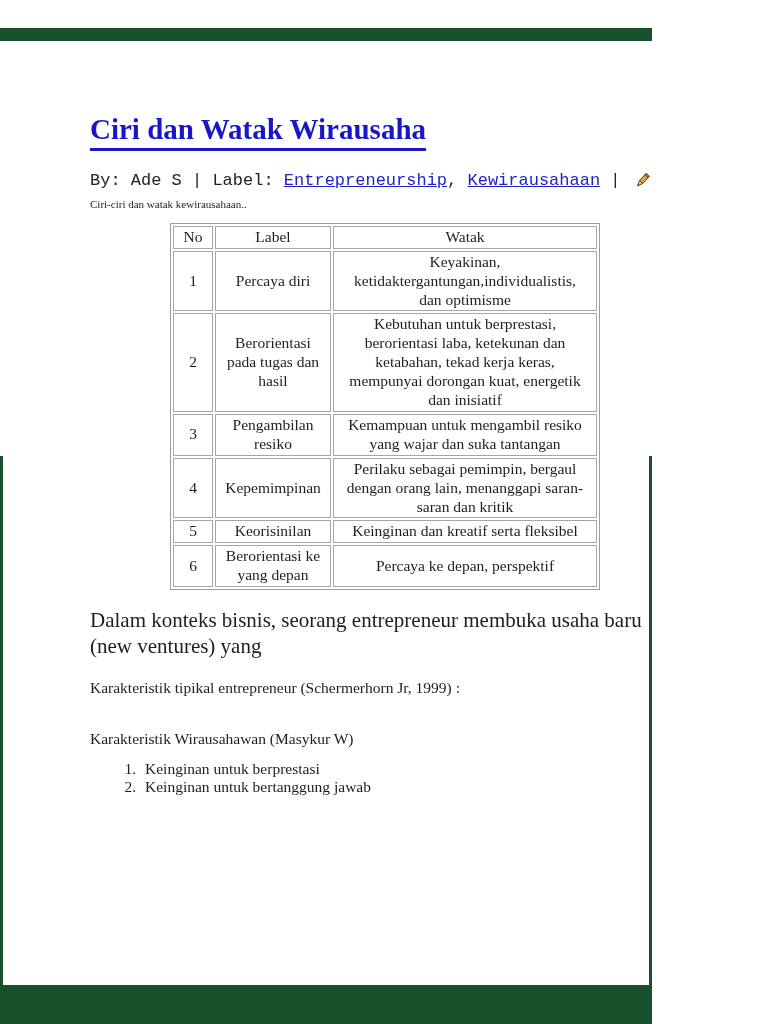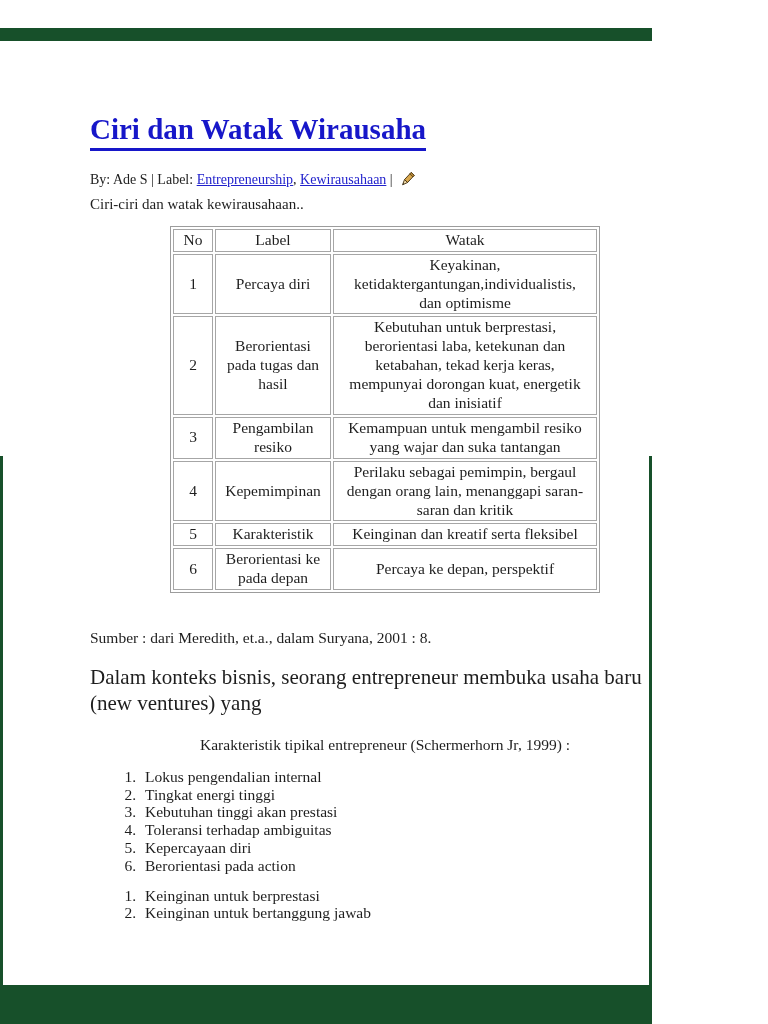--- a/index.html
+++ b/index.html
@@ -14,43 +14,43 @@
   .edge-right{position:absolute;right:0;top:428px;width:3px;height:529px;background:var(--frame-green,#17502a);}
 
   .content{position:absolute;left:90px;top:84px;width:590px;}
 
   h1.title{margin:0;font-size:29px;line-height:1.2;font-weight:bold;}
   .title-link{
     color:var(--title-blue,#1717c9);text-decoration:none;display:inline-block;
     border-bottom:3px solid var(--title-blue,#1717c9);padding-bottom:1px;cursor:pointer;
   }
 
-  .byline{margin-top:20px;font-size:14px;color:#222;}
+  .byline{margin-top:20px;font-size:17px;color:#222;font-family:Liberation Mono, monospace;}
   .byline a{color:var(--link-blue,#2121cc);text-decoration:underline;cursor:pointer;}
   .pencil{display:inline-block;vertical-align:-4px;margin-left:3px;cursor:pointer;}
 
-  .intro{margin:4px 0 0;font-size:15px;}
+  .intro{margin:4px 0 0;font-size:11px;}
 
   table.ciri-table{
     margin:13px auto 0;border-collapse:separate;border-spacing:2px;
     border:1px solid #9c9c9c;font-size:15.5px;background:#fff;
   }
   .ciri-table th,.ciri-table td{
     border:1px solid var(--table-border-gray,#a6a6a6);
     text-align:center;vertical-align:middle;font-weight:normal;
     line-height:1.22;padding:1px 7px;color:#1e1e1e;
   }
   .col-no{width:24px;}
   .col-ciri{width:100px;}
   .col-watak{width:248px;}
 
   .source{margin:36px 0 0;font-size:15.5px;}
   .para{margin:17px 0 0;font-size:21px;line-height:1.25;}
   .pline{display:block;}
-  .lh{margin:19px 0 0;font-size:15.5px;text-align:center;}
+  .lh{margin:19px 0 0;font-size:15.5px;}
   .lh2{margin-top:33px;}
   ol.nlist{margin:14px 0 0;padding-left:50px;font-size:15.5px;line-height:1.15;}
   ol.nlist li{padding-left:5px;}
   ol.nlist2{margin-top:12px;}
 </style>
 </head>
 <body>
 
 <div class="canvas">
   <div class="bar-top"></div>
@@ -99,46 +99,38 @@
             <td class="col-ciri">Pengambilan resiko</td>
             <td class="col-watak">Kemampuan untuk mengambil resiko yang wajar dan suka tantangan</td>
           </tr>
           <tr>
             <td class="col-no">4</td>
             <td class="col-ciri">Kepemimpinan</td>
             <td class="col-watak">Perilaku sebagai pemimpin, bergaul dengan orang lain, menanggapi saran-saran dan kritik</td>
           </tr>
           <tr>
             <td class="col-no">5</td>
-            <td class="col-ciri">Karakteristik</td>
+            <td class="col-ciri">Keorisinilan</td>
             <td class="col-watak">Keinginan dan kreatif serta fleksibel</td>
           </tr>
           <tr>
             <td class="col-no">6</td>
-            <td class="col-ciri">Berorientasi ke pada depan</td>
+            <td class="col-ciri">Berorientasi ke yang depan</td>
             <td class="col-watak">Percaya ke depan, perspektif</td>
           </tr>
         </tbody>
     </table>
 
-    <p class="source">Sumber : dari Meredith, et.a., dalam Suryana, 2001 : 8.</p>
 
     <p class="para">
       <span class="pline">Dalam konteks bisnis, seorang entrepreneur membuka usaha baru (new ventures) yang</span>
     </p>
 
     <p class="lh">Karakteristik tipikal entrepreneur (Schermerhorn Jr, 1999) :</p>
-    <ol class="nlist">
-        <li>Lokus pengendalian internal</li>
-        <li>Tingkat energi tinggi</li>
-        <li>Kebutuhan tinggi akan prestasi</li>
-        <li>Toleransi terhadap ambiguitas</li>
-        <li>Kepercayaan diri</li>
-        <li>Berorientasi pada action</li>
-      </ol>
 
+    <p class="lh lh2">Karakteristik Wirausahawan (Masykur W)</p>
     <ol class="nlist nlist2">
         <li>Keinginan untuk berprestasi</li>
         <li>Keinginan untuk bertanggung jawab</li>
       </ol>
 
   </div>
 </div>
 
 </body></html>

